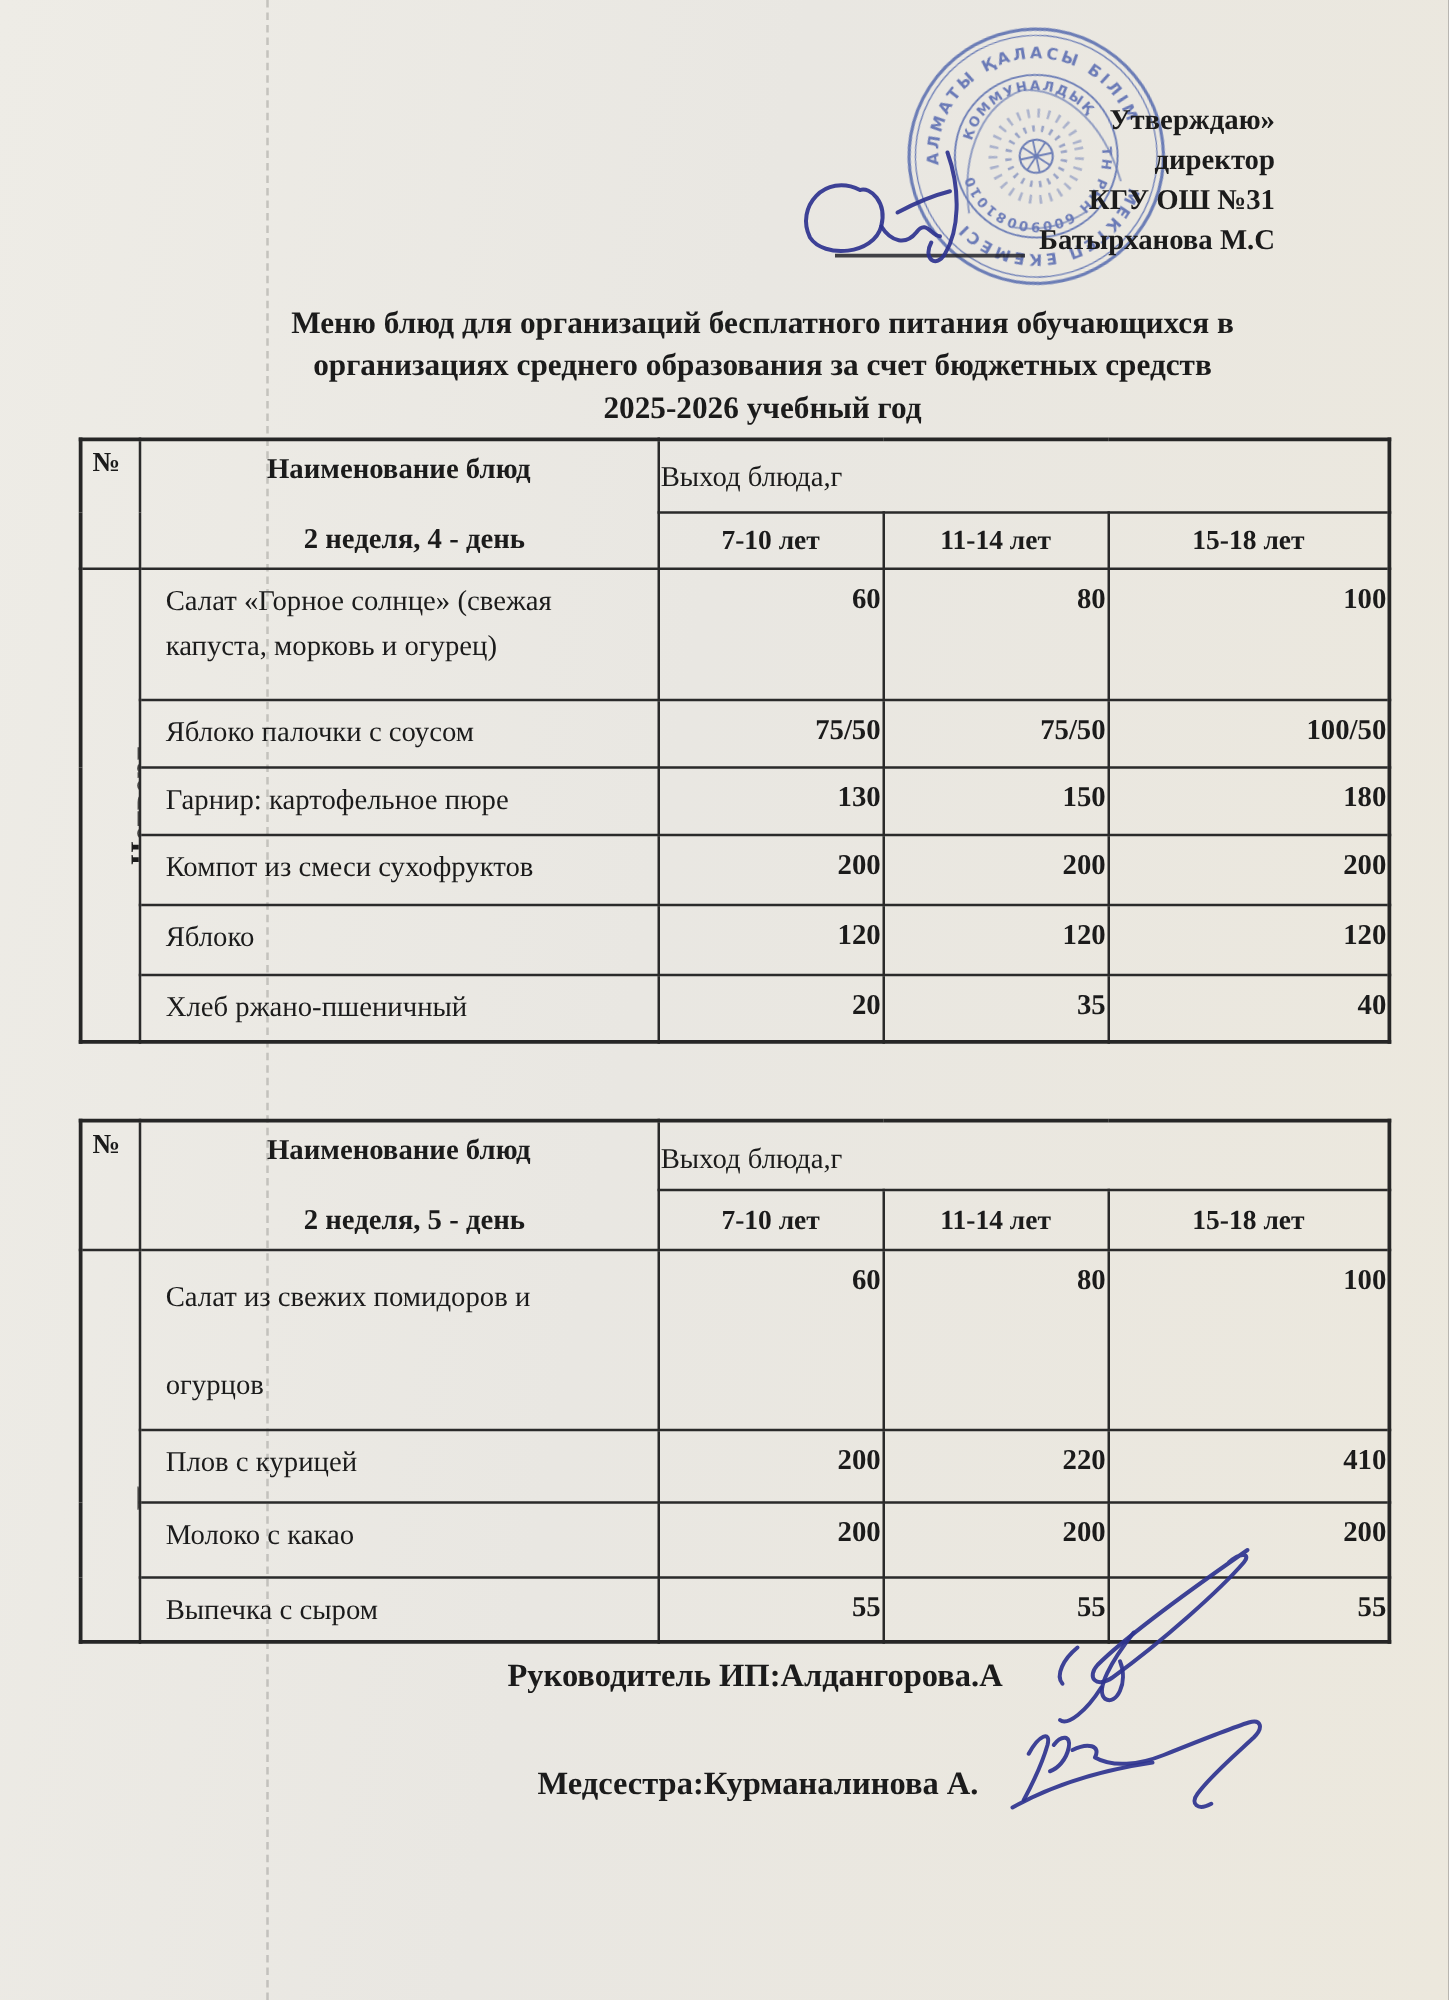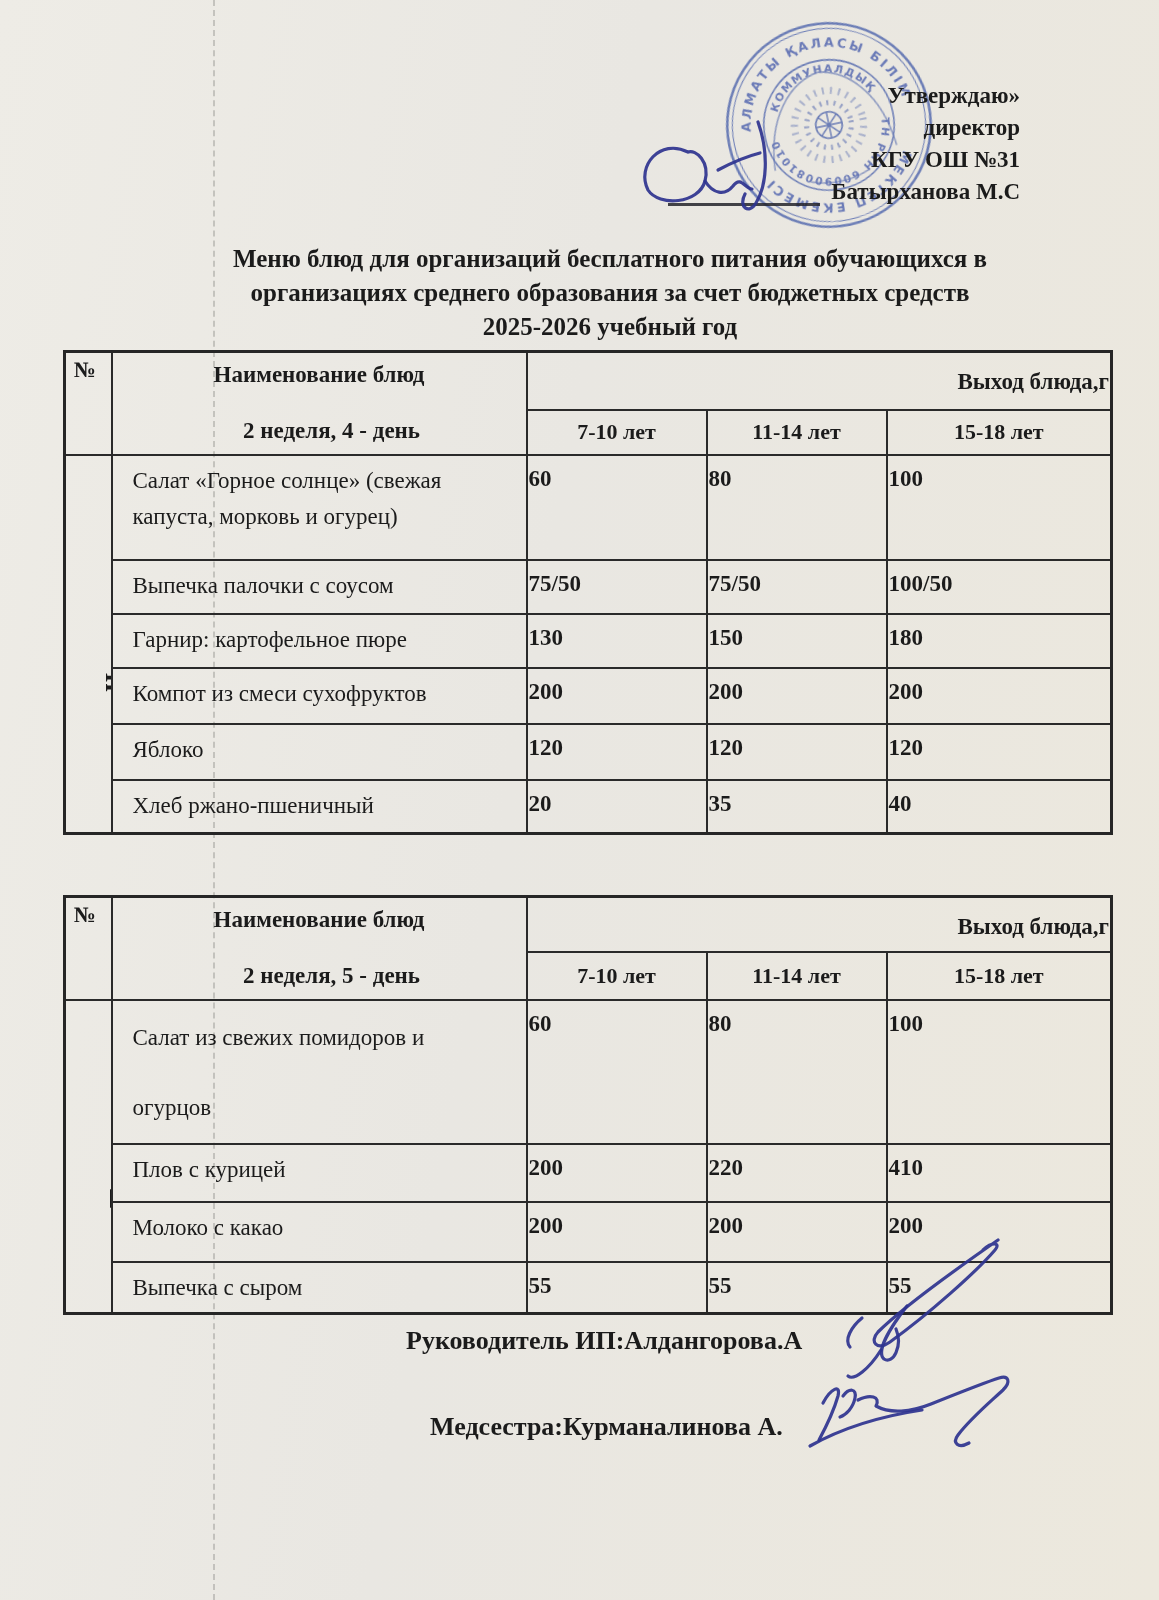--- a/index.html
+++ b/index.html
@@ -32,28 +32,28 @@
     font-weight:bold;font-size:25px;line-height:34px;}
 
   
   table.menu{position:absolute;left:63px;border-collapse:collapse;table-layout:fixed;
     width:1047px;border:3px solid #262626;}
   table.menu td{border:2px solid #2a2a2a;vertical-align:top;overflow:hidden;}
   .t1{top:350px;} .t2{top:895px;}
   .th-num{font-weight:bold;font-size:22px;padding:4px 0 0 8px;}
   .hdr-name div{text-align:center;font-weight:bold;font-size:23px;}
   .hn1{margin-top:8px;} .hn2{margin-top:30px;margin-left:25px;}
-  .hdr-out{font-weight:bold;font-size:23px;text-align:right;padding-top:16px;vertical-align:top;}
+  .hdr-out{font-weight:normal;font-size:23px;text-align:left;padding-top:16px;vertical-align:top;}
   .hdr-age{font-weight:bold;font-size:22px;text-align:center;vertical-align:middle !important;}
   .day-cell{vertical-align:middle !important;text-align:center;}
   .day-cell span{display:inline-block;transform:rotate(-90deg);font-weight:bold;
     font-size:25px;white-space:nowrap;letter-spacing:.5px;}
   .cell-name{font-size:23px;line-height:36px;padding:7px 84px 0 20px;}
   .cell-name.spread{line-height:70px;padding-top:2px;}
-  .cell-val{font-size:23px;font-weight:bold;text-align:left;padding-top:10px;}
+  .cell-val{font-size:23px;font-weight:bold;text-align:right;padding-top:10px;}
 
   .footer-line{position:absolute;font-weight:bold;font-size:26px;white-space:nowrap;}
   .f1{left:406px;top:1326px;} .f2{left:430px;top:1412px;}
   .footer-sigs{position:absolute;left:780px;top:1200px;width:270px;height:270px;}
 </style>
 </head>
 <body>
 
 <div id="canvas">
 
@@ -130,21 +130,21 @@
     </tr>
     <tr style="height:105px">
       <td class="day-cell" rowspan="6">
         <span>Четверг</span></td>
       <td class="cell-name">Салат «Горное солнце» (свежая капуста, морковь и огурец)</td>
       <td class="cell-val">60</td>
       <td class="cell-val">80</td>
       <td class="cell-val">100</td>
     </tr>
     <tr style="height:54px">
-      <td class="cell-name">Выпечка палочки с соусом</td>
+      <td class="cell-name">Яблоко палочки с соусом</td>
       <td class="cell-val">75/50</td>
       <td class="cell-val">75/50</td>
       <td class="cell-val">100/50</td>
     </tr>
     <tr style="height:54px">
       <td class="cell-name">Гарнир:  картофельное пюре</td>
       <td class="cell-val">130</td>
       <td class="cell-val">150</td>
       <td class="cell-val">180</td>
     </tr>

